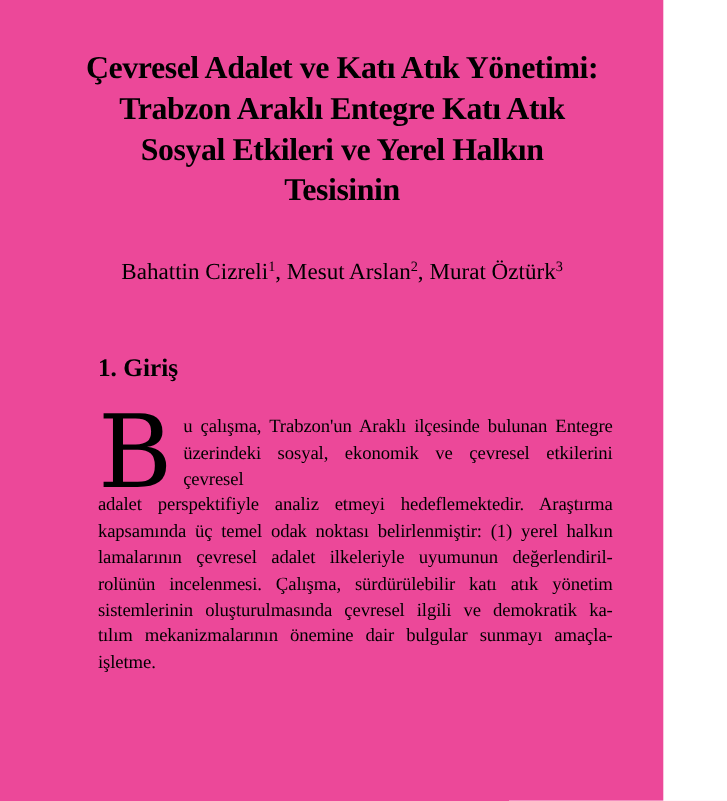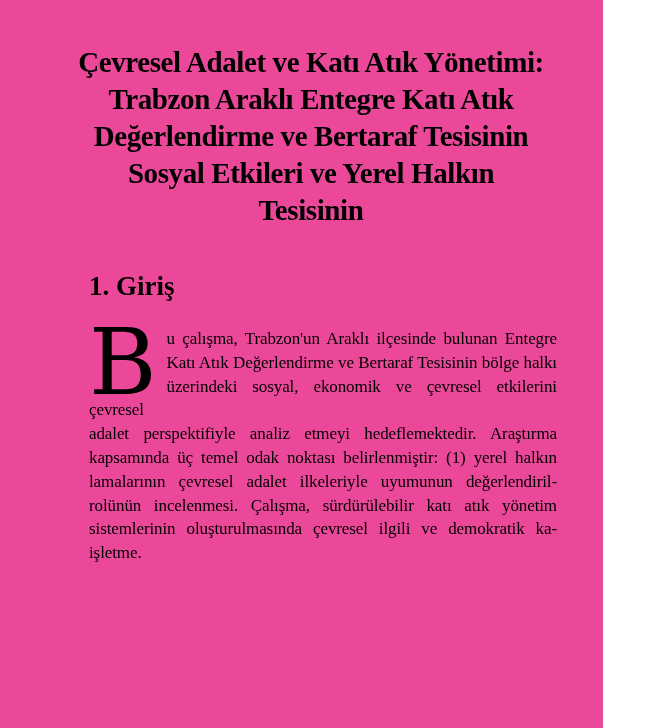--- a/index.html
+++ b/index.html
@@ -38,22 +38,22 @@
     font-size: 21px;
     line-height: 30px;
     white-space: nowrap;
   }
   .authors-line sup {
     font-size: 13px;
     line-height: 0;
   }
   
   .section-heading {
-    margin-top: 42px;
-    font-size: 27px;
+    margin-top: 58px;
+    font-size: 23px;
     line-height: 30px;
     font-weight: bold;
   }
   
   .paragraph {
     margin-top: 26px;
     font-size: 17px;
     line-height: 23.8px;
     letter-spacing: -0.1px;
   }
@@ -74,34 +74,36 @@
   }
 </style>
 </head>
 <body>
 
 <div class="page">
 
   <div class="title-block">
     <div class="title-line">Çevresel Adalet ve Katı Atık Yönetimi:</div>
     <div class="title-line">Trabzon Araklı Entegre Katı Atık</div>
-    <div class="title-line">Değerlendirme ve Bertaraf Tesisinin</div>
     <div class="title-line">Sosyal Etkileri ve Yerel Halkın</div>
     <div class="title-line">Tesisinin</div>
   </div>
 
+  <div class="authors-line">
+    <span>Bahattin Cizreli</span><sup>1</sup><span>, </span><span>Mesut Arslan</span><sup>2</sup><span>, </span><span>Murat Öztürk</span><sup>3</sup>
+  </div>
 
   <div class="section-heading">1. Giriş</div>
 
   <div class="paragraph">
     <span class="dropcap">B</span>
     <div class="pline">u çalışma, Trabzon'un Araklı ilçesinde bulunan Entegre</div>
-    <div class="pline">Katı Atık Değerlendirme ve Bertaraf Tesisinin bölge halkı</div>
     <div class="pline">üzerindeki sosyal, ekonomik ve çevresel etkilerini çevresel</div>
     <div class="pline">adalet perspektifiyle analiz etmeyi hedeflemektedir. Araştırma</div>
     <div class="pline">kapsamında üç temel odak noktası belirlenmiştir: (1) yerel halkın</div>
     <div class="pline">lamalarının çevresel adalet ilkeleriyle uyumunun değerlendiril-</div>
     <div class="pline">rolünün incelenmesi. Çalışma, sürdürülebilir katı atık yönetim</div>
     <div class="pline">sistemlerinin oluşturulmasında çevresel ilgili ve demokratik ka-</div>
+    <div class="pline">tılım mekanizmalarının önemine dair bulgular sunmayı amaçla-</div>
     <div class="pline last">işletme.</div>
   </div>
 
 </div>
 
 </body></html>

